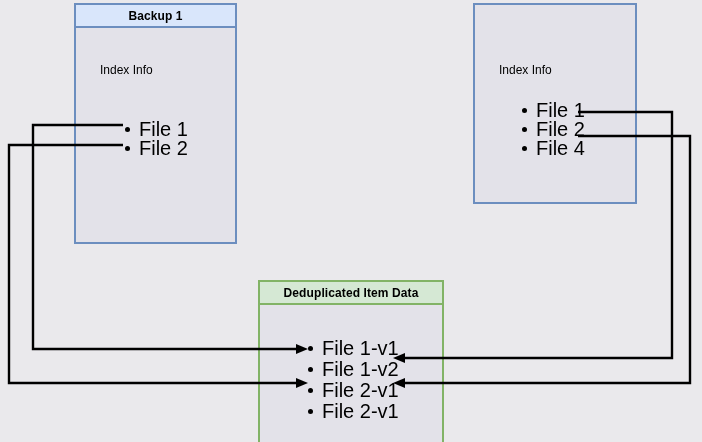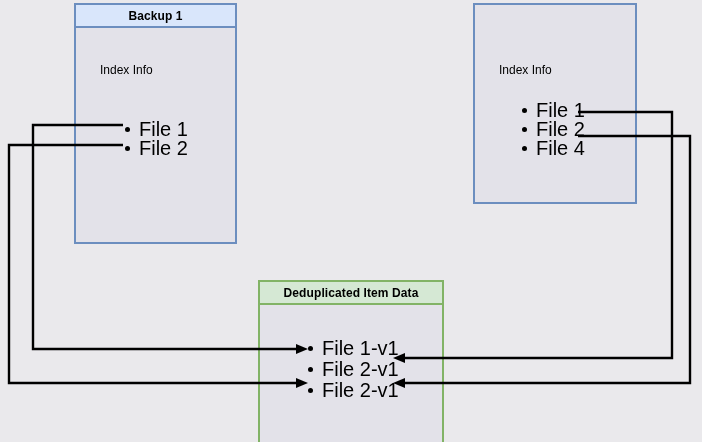--- a/index.html
+++ b/index.html
@@ -109,20 +109,21 @@
       <li>File 1</li>
       <li>File 2</li>
       <li>File 4</li>
     </ul>
   </div>
 
   <div class="box green" style="left:258px; top:280px; width:186px; height:165px;">
     <div class="box-header green">Deduplicated Item Data</div>
     <ul class="file-list dedup-list" style="left:47px; top:57px;">
       <li>File 1-v1</li>
+      <li class="gap">File 1-v2</li>
       <li class="gap">File 2-v1</li>
       <li class="gap">File 2-v1</li>
     </ul>
   </div>
 
   <svg id="wires" viewBox="0 0 702 442">
 
     <g>
       <path d="M123,125 L33,125 L33,349 L296,349"></path>
       <polygon points="296,344 308,349 296,354"></polygon>

